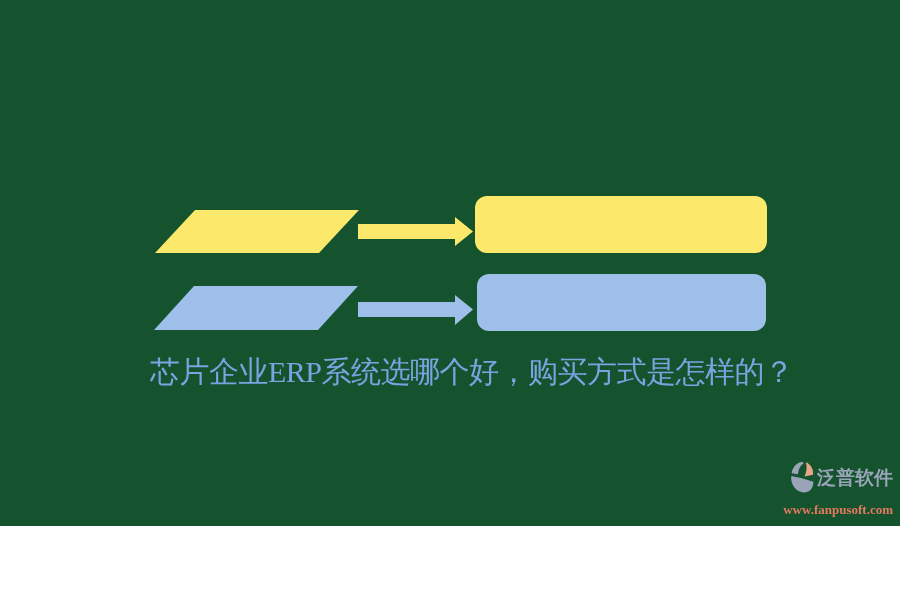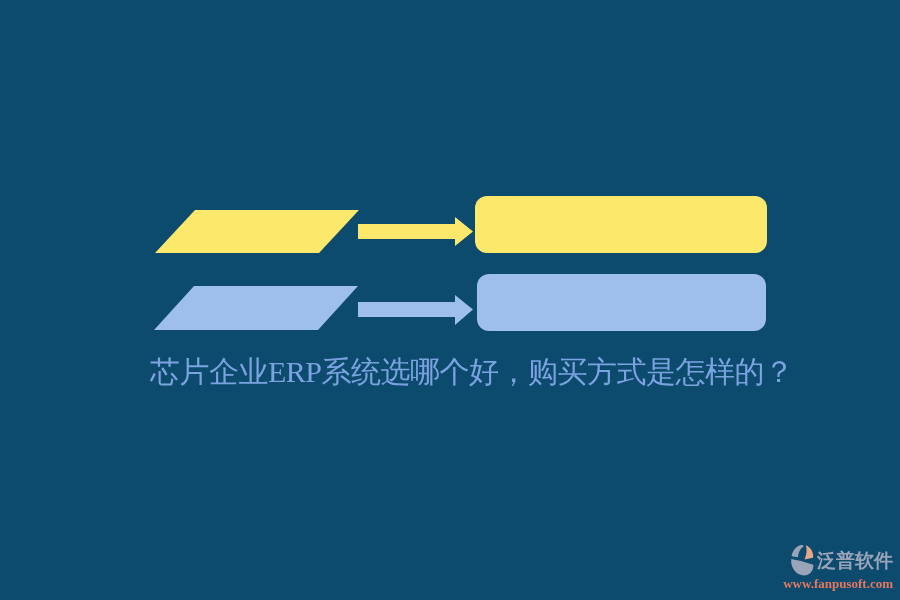--- a/index.html
+++ b/index.html
@@ -4,22 +4,22 @@
 <style>
   html, body {
     margin: 0;
     padding: 0;
     background: #ffffff;
     font-family: "Liberation Serif", "DejaVu Serif", serif;
   }
   .canvas {
     position: relative;
     width: 900px;
-    height: 600px;
-    background: #0c4a6e;
+    height: 526px;
+    background: #14532d;
     overflow: hidden;
   }
   .diagram {
     position: absolute;
     left: 0;
     top: 0;
     width: 900px;
     height: 600px;
     display: block;
   }
@@ -54,21 +54,21 @@
   .logo-name {
     font-size: 19px;
     font-weight: bold;
     line-height: 27px;
     font-family: "Liberation Serif", "DejaVu Serif", serif;
   }
   .logo-url {
     font-size: 13px;
     font-weight: bold;
     line-height: 14px;
-    margin-top: 0px;
+    margin-top: 9px;
     font-family: "Liberation Serif", "DejaVu Serif", serif;
   }
 </style>
 </head>
 <body>
 
 <div class="canvas">
 
   <svg class="diagram" viewBox="0 0 900 600" aria-hidden="true">
 

